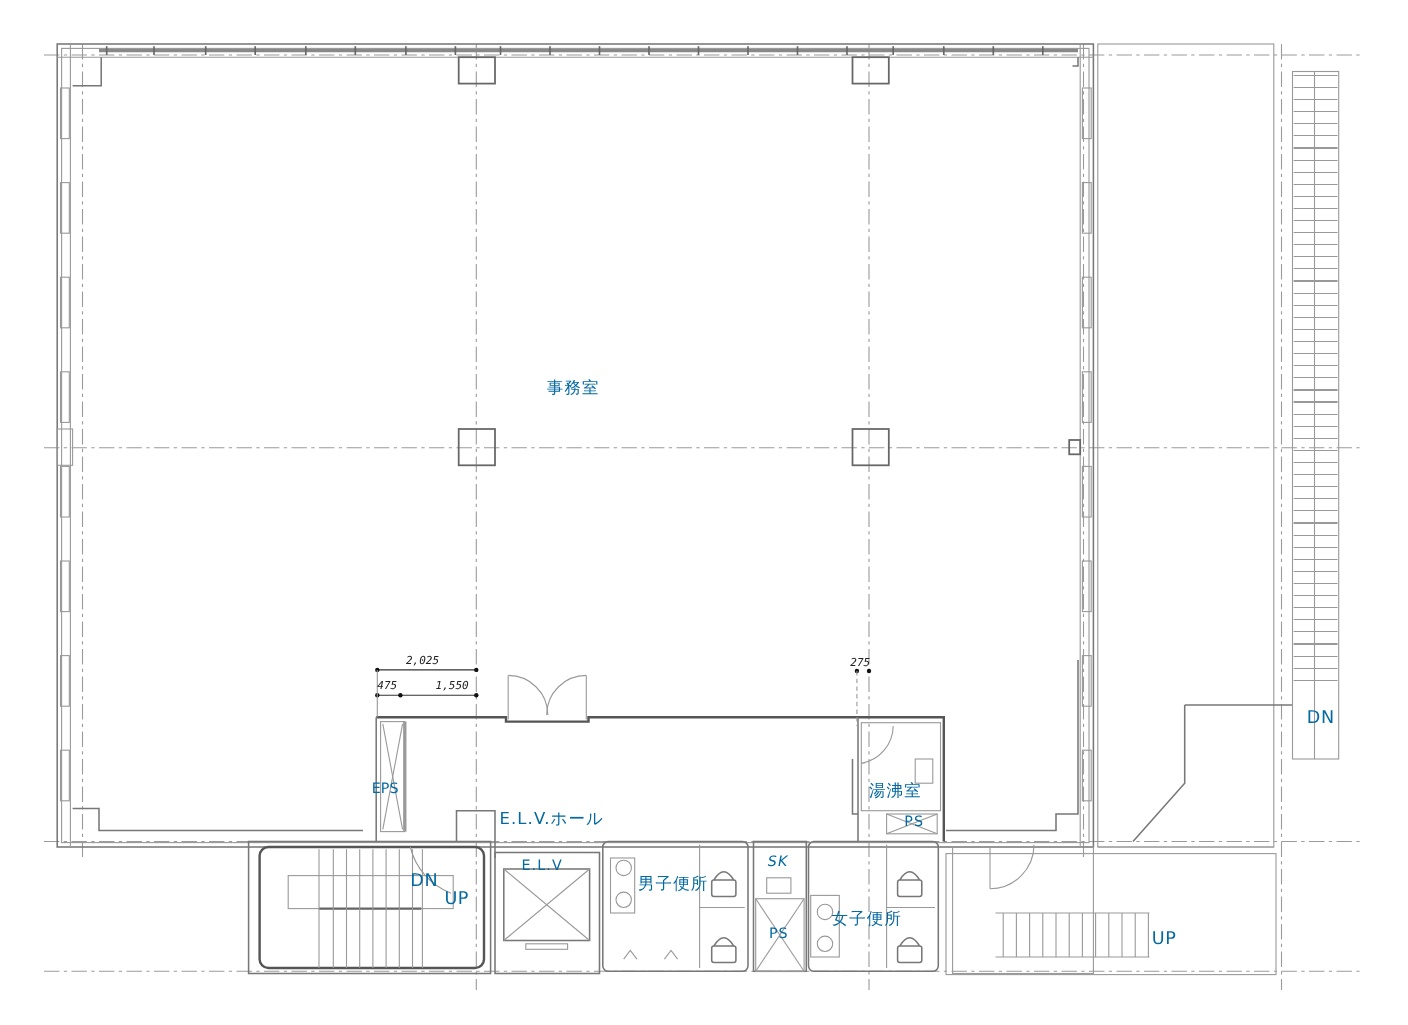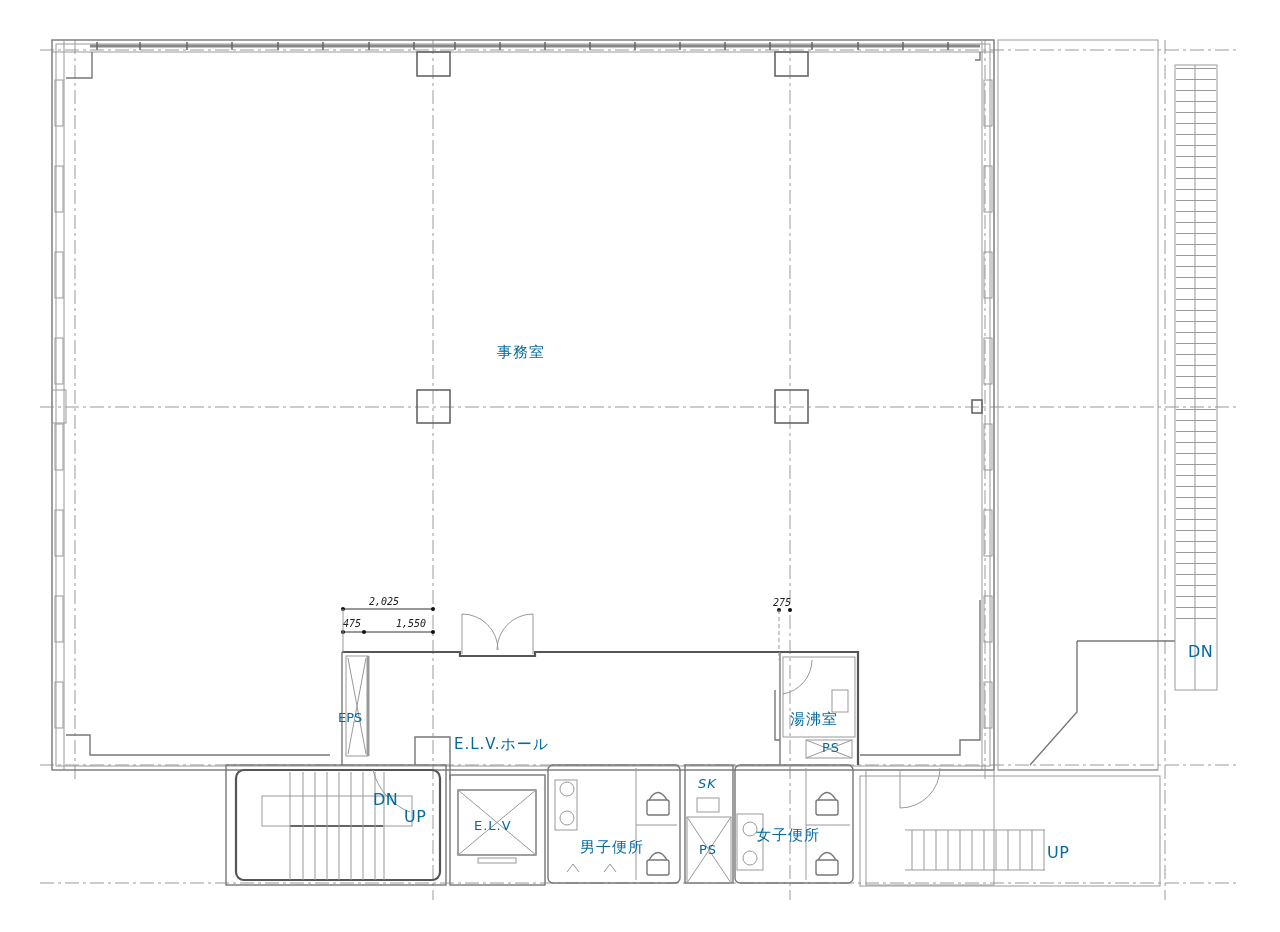--- a/index.html
+++ b/index.html
@@ -218,25 +218,25 @@
   </g>
 </svg>
 
 <div style="position:absolute;left:1176px;top:68px;width:40px;height:560px;background:repeating-linear-gradient(to bottom,#999 0,#999 1px,transparent 1px,transparent 11px);"></div>
 
 <div class="lbl" style="left:497px;top:343px;">事務室</div>
 <div class="lbl" style="left:454px;top:709px;margin-top:26px;">E.L.V.ホール</div>
 <div class="lbl md" style="left:338px;top:710px;letter-spacing:0;text-align:center;">EPS</div>
 <div class="lbl" style="left:790px;top:710px;">湯沸室</div>
 <div class="lbl md" style="left:822px;top:740px;">PS</div>
-<div class="lbl" style="left:580px;top:794px;margin-top:44px;">男子便所</div>
+<div class="lbl" style="left:580px;top:794px;">男子便所</div>
 <div class="lbl" style="left:756px;top:794px;margin-top:32px;">女子便所</div>
 <div class="lbl md" style="left:698px;top:776px;font-style:italic;">SK</div>
 <div class="lbl md" style="left:699px;top:842px;">PS</div>
-<div class="lbl md" style="left:474px;top:818px;">E.L.V</div>
+<div class="lbl md" style="left:474px;top:780px;">E.L.V</div>
 
 <div class="lbl sm" style="left:373px;top:790px;">DN</div>
 <div class="lbl sm" style="left:404px;top:807px;">UP</div>
 <div class="lbl sm" style="left:1047px;top:843px;">UP</div>
 <div class="lbl sm" style="left:1188px;top:642px;">DN</div>
 
 <svg width="1280" height="932" style="position:absolute;left:0;top:0;">
   <line x1="343" y1="609" x2="433" y2="609" stroke="#333" stroke-width="1"></line>
   <line x1="343" y1="632" x2="433" y2="632" stroke="#333" stroke-width="1"></line>
   <circle cx="343" cy="609" r="2" fill="#111"></circle>

